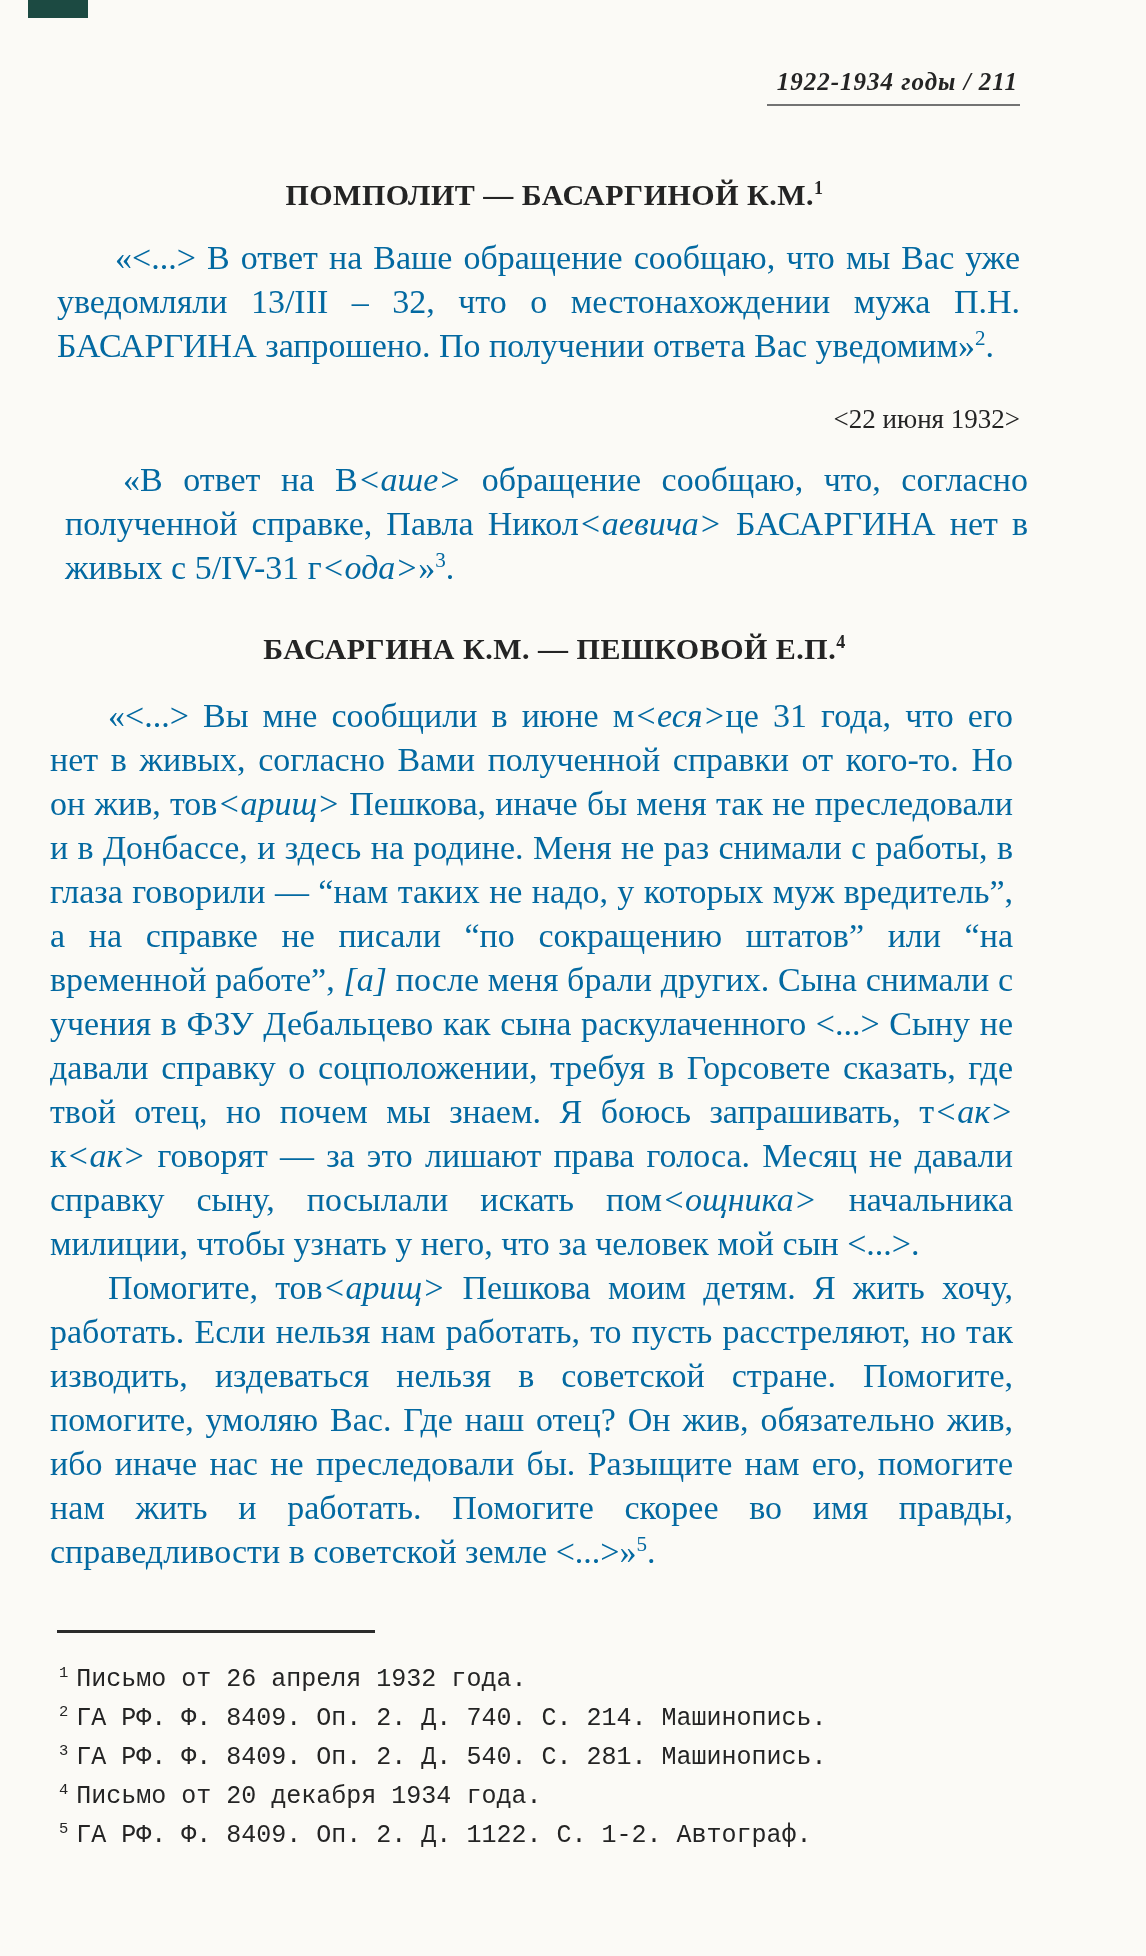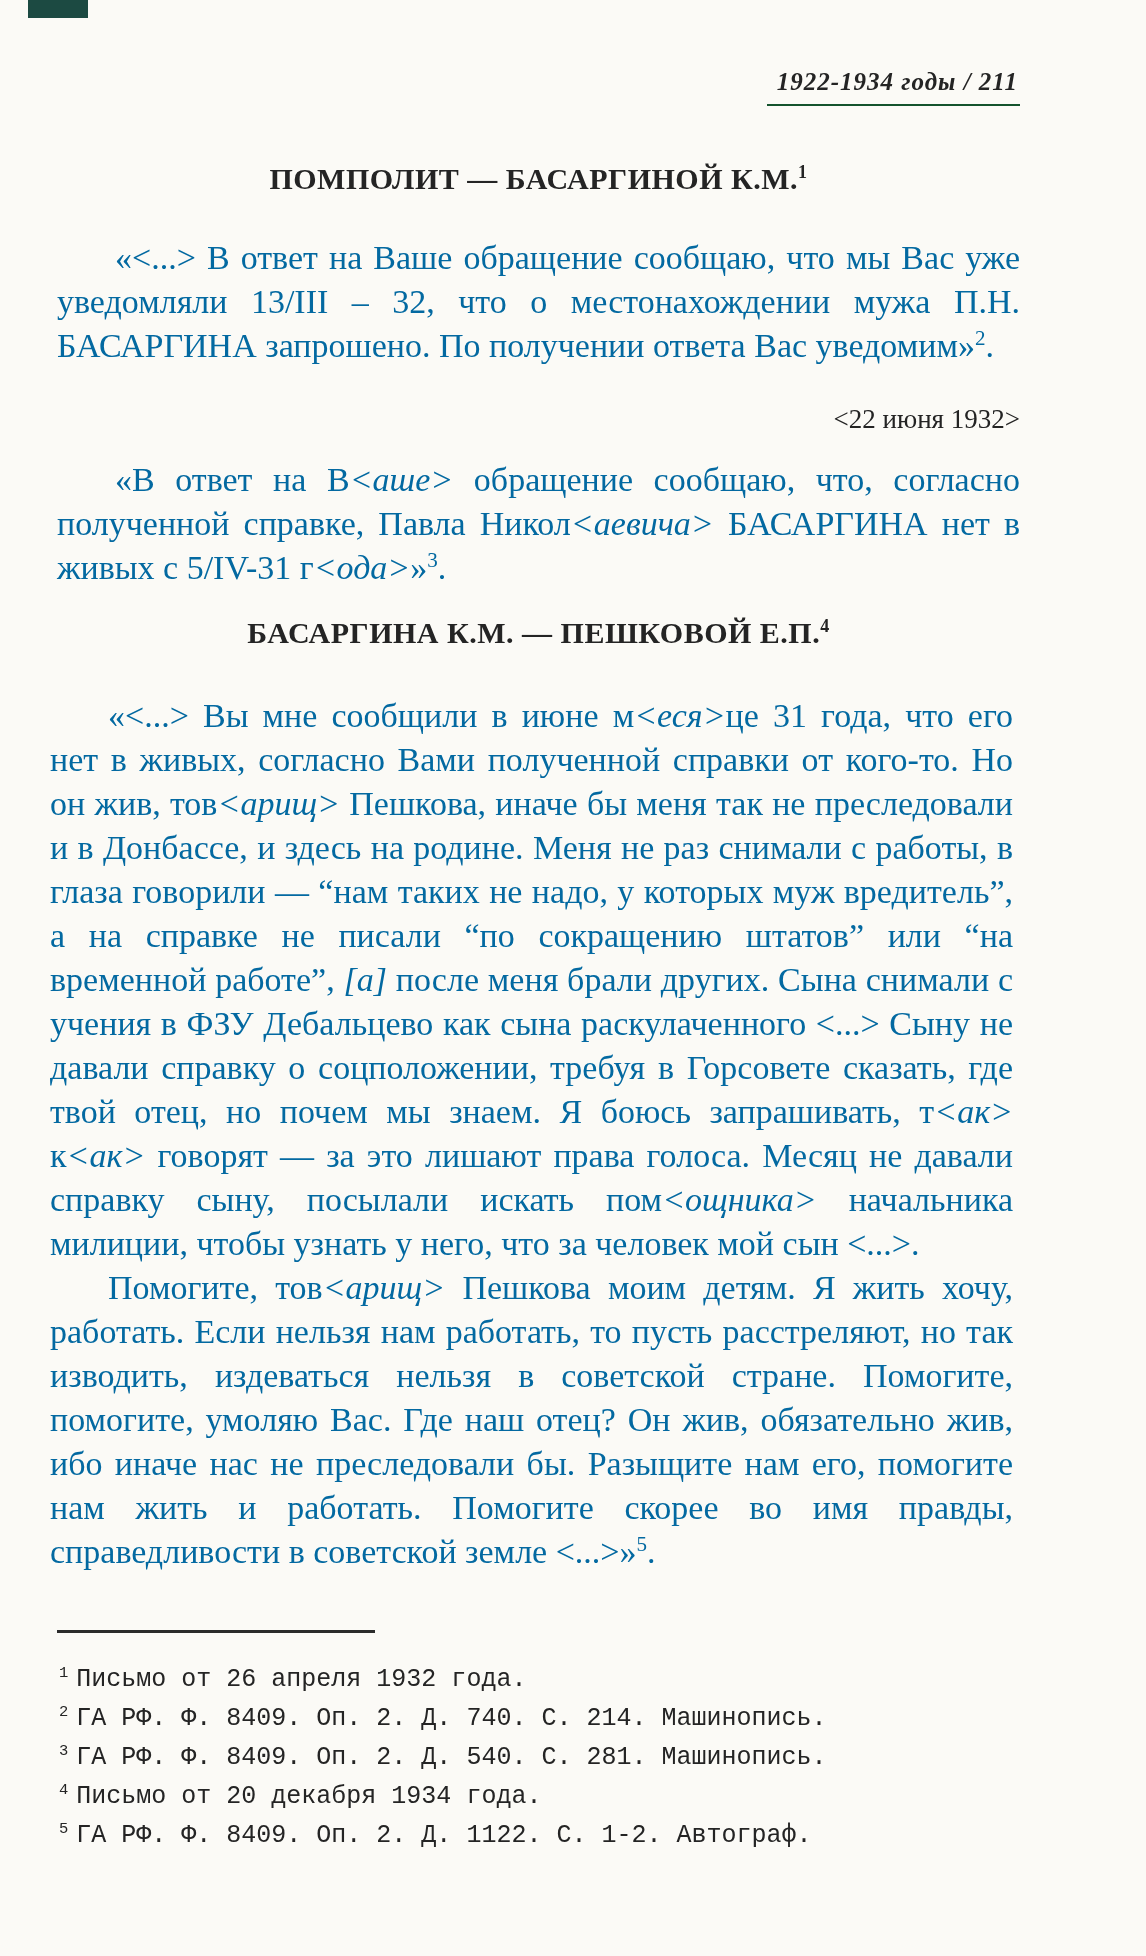--- a/index.html
+++ b/index.html
@@ -12,42 +12,42 @@
     color:#242424;
     overflow:hidden;
   }
   .artifact { position:absolute; left:28px; top:0; width:60px; height:18px; background:#1c4a42; }
 
   .running-head { position:absolute; top:68px; left:57px; width:963px; text-align:right; }
   .running-head .rh-text {
     display:inline-block;
     font-style:italic; font-weight:bold;
     font-size:25px; letter-spacing:1px;
-    border-bottom:2px solid #14532d;
+    border-bottom:2px solid #737373;
     padding:0 2px 8px 10px;
   }
 
   .title {
     position:absolute; left:57px; width:963px;
     text-align:center; font-weight:bold; font-size:30px;
-    letter-spacing:0.5px; margin:0;
+    letter-spacing:0.5px; margin:16px;
   }
   .t1 { top:162px; }
   .t2 { top:616px; }
   .title sup { font-size:18px; line-height:0; vertical-align:super; }
 
   .body, .letter p {
     margin:0;
     font-size:34px; line-height:44px;
     text-align:justify; text-indent:58px;
     color:#0369a1;
   }
   .body { position:absolute; left:57px; width:963px; }
   .para1 { top:236px; }
-  .para2 { top:458px; }
+  .para2 { top:458px;margin-left:8px; }
 
   .date {
     position:absolute; top:404px; left:57px; width:963px;
     text-align:right; font-size:27px;
   }
 
   .letter { position:absolute; top:694px; left:50px; width:963px; }
 
   .body sup, .letter sup, .fn sup { vertical-align:super; font-size:0.62em; line-height:0; }
 

